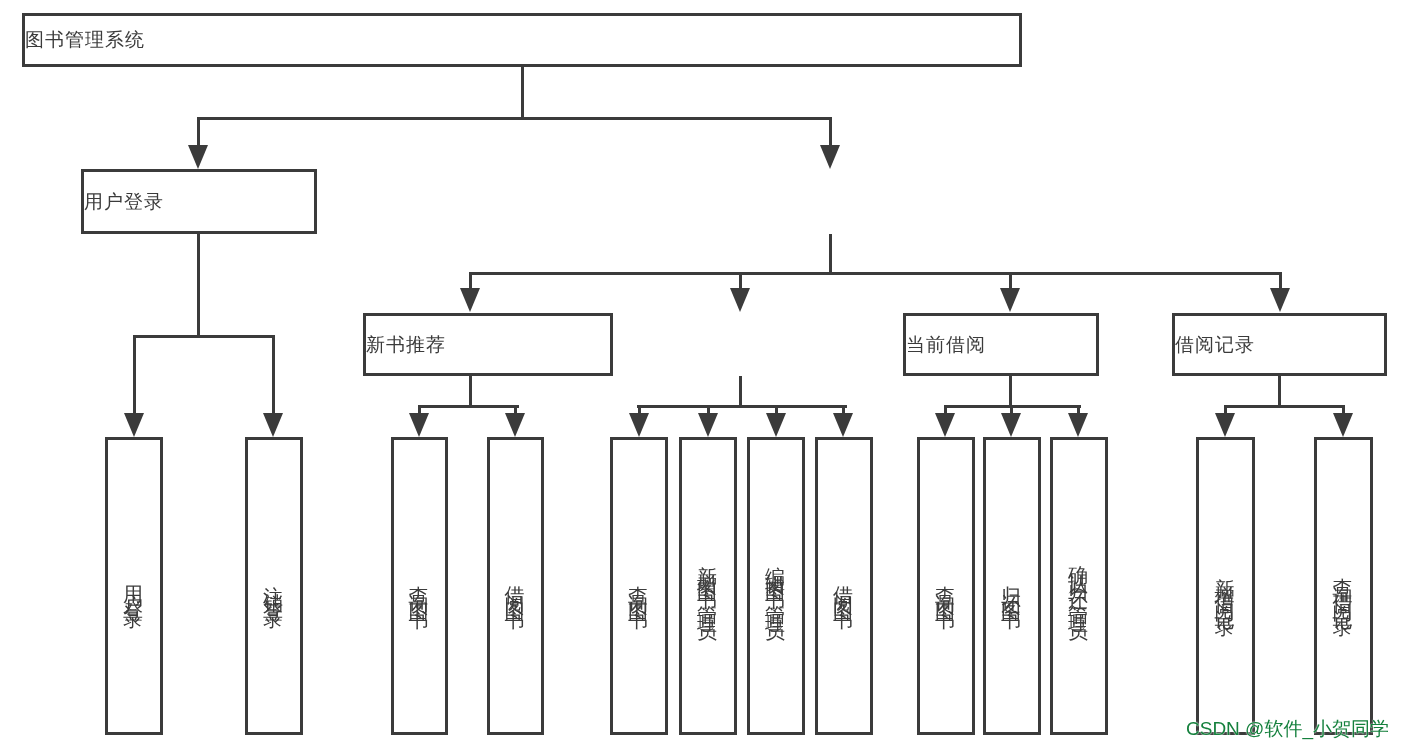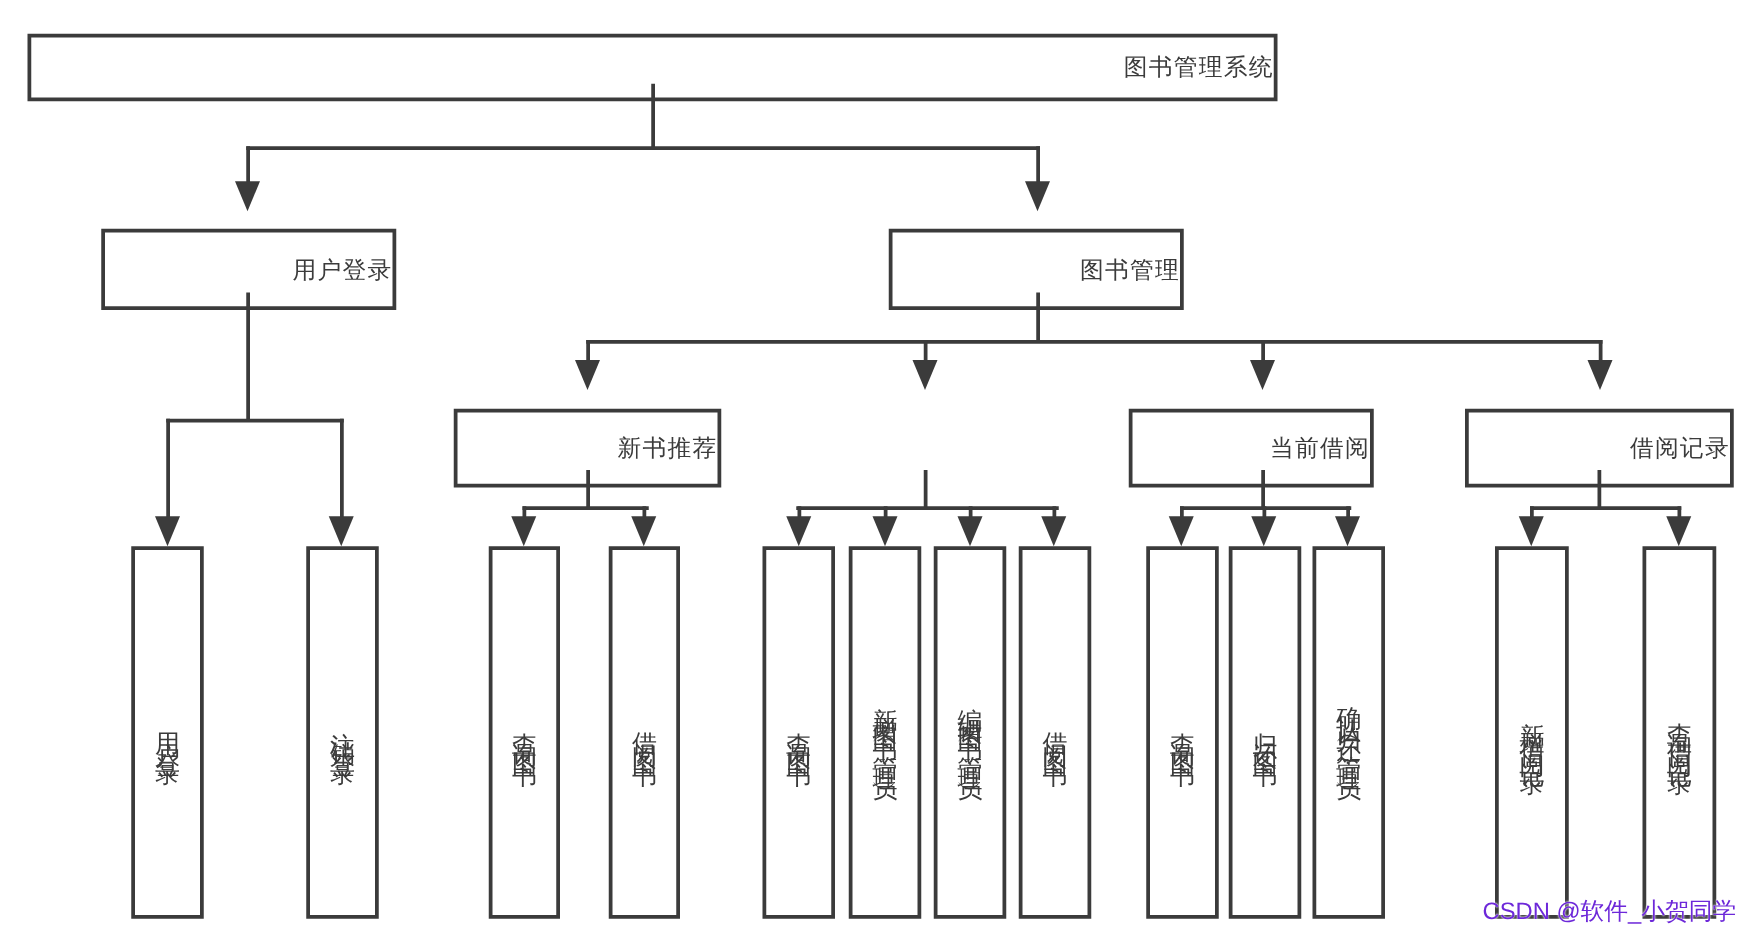--- a/index.html
+++ b/index.html
@@ -3,38 +3,38 @@
 <meta charset="utf-8">
 <style>
   html,body{margin:0;padding:0;background:#fff;}
   *{box-sizing:border-box;}
   #stage{
     position:relative;width:1405px;height:747px;background:#ffffff;
     font-family:"Liberation Sans","DejaVu Sans",sans-serif;overflow:hidden;
   }
   .hbox{
     position:absolute;border:3px solid #3b3b3b;background:#fff;
-    display:flex;align-items:center;justify-content:flex-end;
-    font-size:19px;color:#3b3b3b;letter-spacing:1px;margin-top:14px;
+    display:flex;align-items:center;justify-content:flex-start;
+    font-size:19px;color:#3b3b3b;letter-spacing:1px;
   }
   .vbox{
     position:absolute;border:3px solid #3b3b3b;background:#fff;
     display:flex;align-items:center;justify-content:center;
     writing-mode:vertical-rl;font-size:20px;letter-spacing:8px;
     color:#3b3b3b;top:437px;height:298px;
   }
   .lv{position:absolute;width:3px;background:#3b3b3b;}
   .lh{position:absolute;height:3px;background:#3b3b3b;}
   .arrow{
     position:absolute;width:0;height:0;
     border-left:10px solid transparent;border-right:10px solid transparent;
     border-top:24px solid #3b3b3b;
   }
   .watermark{
-    position:absolute;left:1186px;top:716px;font-size:19px;color:#6d28d9;
+    position:absolute;left:1186px;top:716px;font-size:19px;color:#15803d;
     text-shadow:0 0 2px #ffffff,0 0 1px #ffffff;z-index:5;white-space:nowrap;
   }
 </style>
 </head>
 <body>
 
 <div id="stage">
 
   <div class="hbox" style="left:22px;top:13px;width:1000px;height:54px">
     <span>图书管理系统</span>
@@ -43,43 +43,40 @@
   <div class="lv" style="left:521px;top:67px;height:51px"></div>
   <div class="lh" style="left:197px;top:117px;width:635px"></div>
   <div class="lv" style="left:197px;top:117px;height:30px"></div>
   <div class="arrow" style="left:188px;top:145px"></div>
   <div class="lv" style="left:829px;top:117px;height:30px"></div>
   <div class="arrow" style="left:820px;top:145px"></div>
 
   <div class="hbox" style="left:81px;top:169px;width:236px;height:65px">
     <span>用户登录</span>
   </div>
-  <div class="hbox" style="left:711px;top:169px;width:236px;height:65px">
-    <span>图书管理</span>
-  </div>
 
   <div class="lv" style="left:197px;top:234px;height:102px"></div>
   <div class="lh" style="left:133px;top:335px;width:142px"></div>
   <div class="lv" style="left:133px;top:335px;height:80px"></div>
   <div class="arrow" style="left:124px;top:413px"></div>
   <div class="lv" style="left:272px;top:335px;height:80px"></div>
   <div class="arrow" style="left:263px;top:413px"></div>
 
   <div class="lv" style="left:829px;top:234px;height:40px"></div>
   <div class="lh" style="left:469px;top:272px;width:813px"></div>
   <div class="lv" style="left:469px;top:272px;height:18px"></div>
   <div class="arrow" style="left:460px;top:288px"></div>
   <div class="lv" style="left:739px;top:272px;height:18px"></div>
   <div class="arrow" style="left:730px;top:288px"></div>
   <div class="lv" style="left:1009px;top:272px;height:18px"></div>
   <div class="arrow" style="left:1000px;top:288px"></div>
   <div class="lv" style="left:1279px;top:272px;height:18px"></div>
   <div class="arrow" style="left:1270px;top:288px"></div>
 
-  <div class="hbox" style="left:363px;top:313px;width:214px;height:63px">
+  <div class="hbox" style="left:363px;top:313px;width:250px;height:63px">
     <span>新书推荐</span>
   </div>
   <div class="hbox" style="left:903px;top:313px;width:196px;height:63px">
     <span>当前借阅</span>
   </div>
   <div class="hbox" style="left:1172px;top:313px;width:215px;height:63px">
     <span>借阅记录</span>
   </div>
 
   <div class="lv" style="left:469px;top:376px;height:31px"></div>

